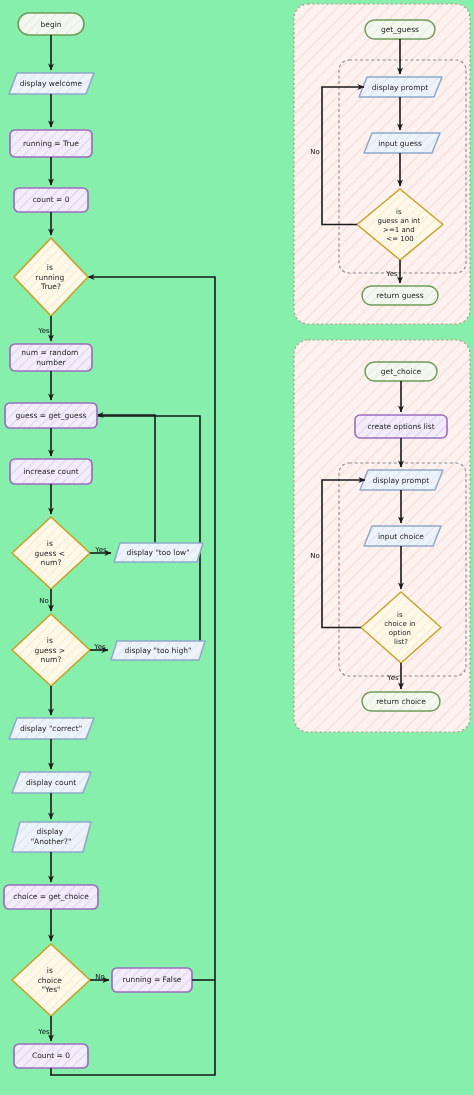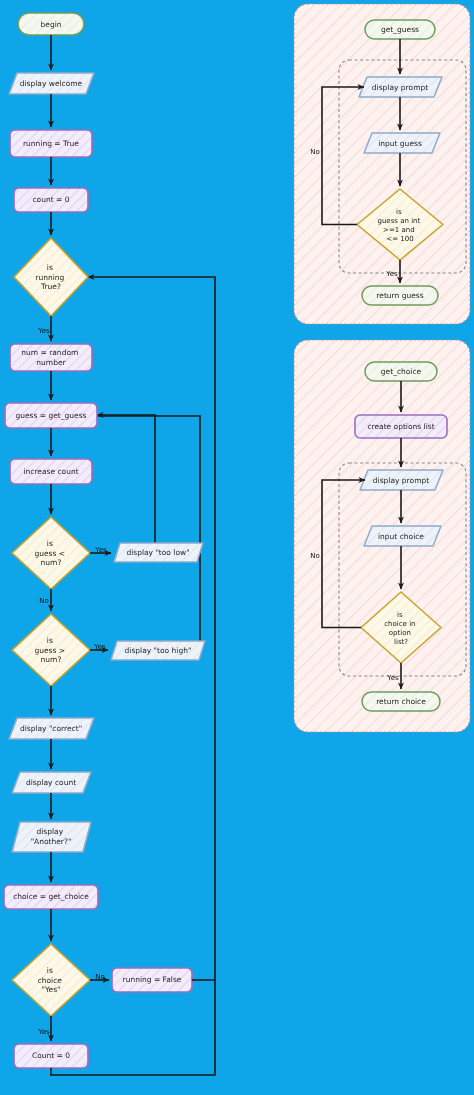--- a/index.html
+++ b/index.html
@@ -1,17 +1,17 @@
 <!DOCTYPE html>
 <html><head>
 <meta charset="utf-8">
 <style>
   html,body{margin:0;padding:0;background:#ffffff;}
   body{font-family:"DejaVu Sans",sans-serif;}
-  #root{position:relative;width:474px;height:1095px;overflow:hidden;background:#0ea5e9;}
+  #root{position:relative;width:474px;height:1095px;overflow:hidden;background:#86efac;}
   svg#canvas{position:absolute;left:0;top:0;width:474px;height:1095px;}
   .lbl{font-family:"DejaVu Sans",sans-serif;font-size:7.5px;fill:#1f1f1f;
        text-anchor:middle;dominant-baseline:middle;}
   .lbl-sm{font-size:7px;}
   .edgelbl{font-family:"DejaVu Sans",sans-serif;font-size:7px;fill:#111;
            text-anchor:middle;dominant-baseline:middle;}
   .edge{fill:none;stroke:#1a1a1a;stroke-width:1.6;}
 </style>
 </head>
 <body>

